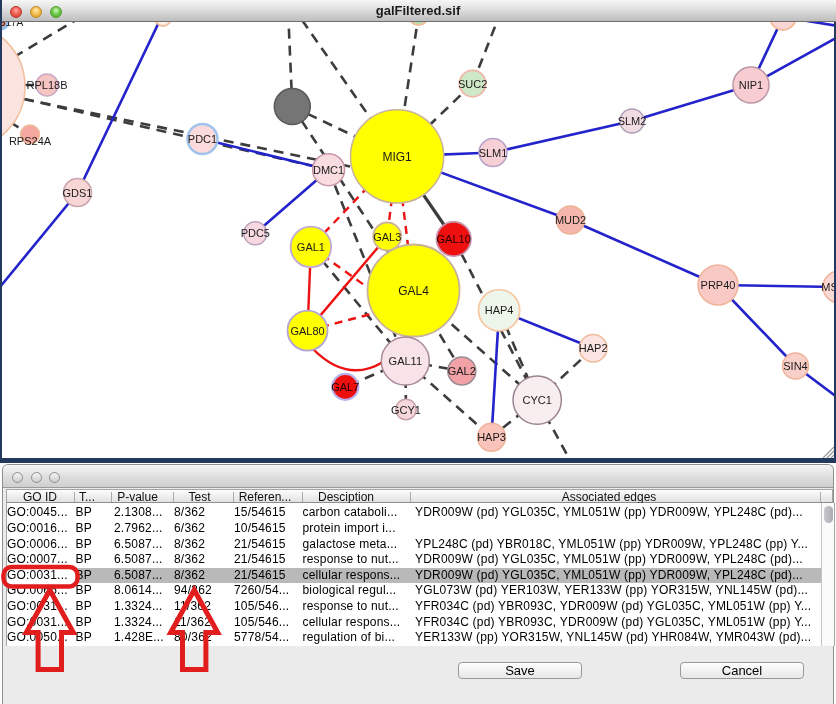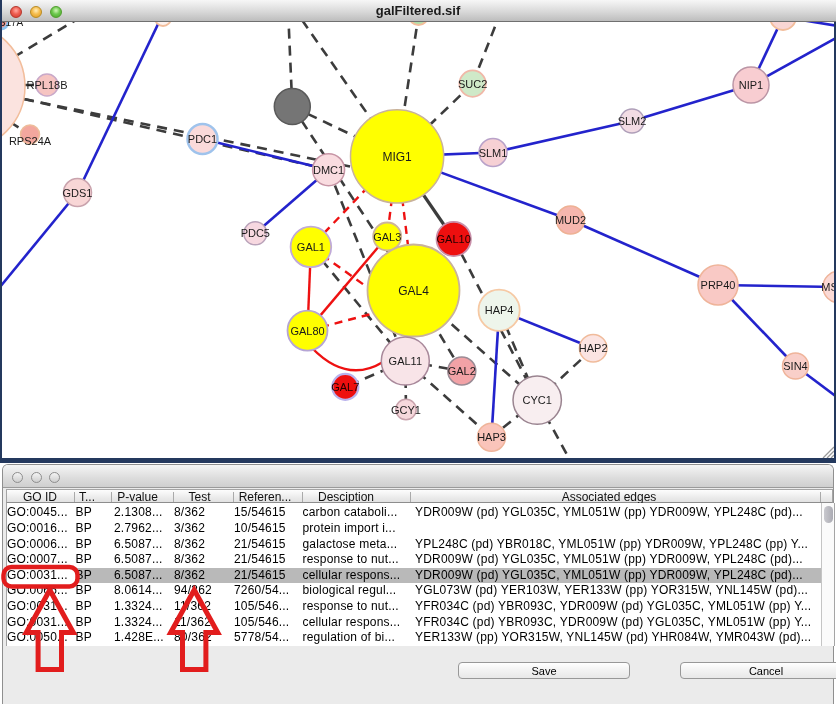--- a/index.html
+++ b/index.html
@@ -29,22 +29,22 @@
 .thead span{position:absolute;top:0.5px;white-space:pre;}
 .thead i{position:absolute;top:2px;width:1px;height:10px;background:#aaa;}
 .tbody{position:absolute;left:2.5px;top:38.5px;width:815.5px;height:143px;background:#fff;
  border-left:1px solid #a5a5a5;overflow:hidden;}
 .trow{position:absolute;left:0;width:100%;height:15.6px;line-height:15.5px;font-size:12px;color:#000;}
 .trow span{position:absolute;white-space:pre;letter-spacing:0.2px;}
 .sbar{position:absolute;left:818px;top:38.5px;width:13.5px;height:143px;background:#fbfbfb;
  border-left:1px solid #c5c5c5;border-right:1px solid #a5a5a5;}
 .sthumb{position:absolute;left:1.5px;top:3px;width:9px;height:17px;border-radius:5px;
  background:linear-gradient(90deg,#c9c9ce,#ababb3);}
-.btn{position:absolute;height:17px;width:172px;border:1px solid #989898;border-radius:4px;
- background:linear-gradient(#ffffff,#f2f2f2 50%,#e8e8e8);font-size:11px;color:#000;text-align:center;line-height:16px;}
+.btn{position:absolute;height:17px;width:124px;border:1px solid #989898;border-radius:4px;
+ background:linear-gradient(#ffffff,#f2f2f2 50%,#e8e8e8);font-size:13px;color:#000;text-align:center;line-height:16px;}
 
 #anno{position:absolute;left:0;top:0;z-index:20;pointer-events:none;}
 </style></head>
 <body>
 <div id="screen">
   <div class="titlebar">
       <div class="tt">galFiltered.sif</div>
     <div class="tl r"></div>
       <div class="tl y"></div>
       <div class="tl g"></div>
@@ -204,21 +204,21 @@
           <span style="left:107.5px;">2.1308...</span>
           <span style="left:167.5px;">8/362</span>
           <span style="left:227.5px;">15/54615</span>
           <span style="left:296px;">carbon cataboli...</span>
           <span style="left:408.5px;">YDR009W (pd) YGL035C, YML051W (pp) YDR009W, YPL248C (pd)...</span>
         </div>
 <div class="trow" style="top:17.9px;">
           <span style="left:0.5px;">GO:0016...</span>
           <span style="left:69px;">BP</span>
           <span style="left:107.5px;">2.7962...</span>
-          <span style="left:167.5px;">3/362</span>
+          <span style="left:167.5px;">6/362</span>
           <span style="left:227.5px;">10/54615</span>
           <span style="left:296px;">protein import i...</span>
         </div>
 <div class="trow" style="top:33.5px;">
           <span style="left:0.5px;">GO:0006...</span>
           <span style="left:69px;">BP</span>
           <span style="left:107.5px;">6.5087...</span>
           <span style="left:167.5px;">8/362</span>
           <span style="left:227.5px;">21/54615</span>
           <span style="left:296px;">galactose meta...</span>

